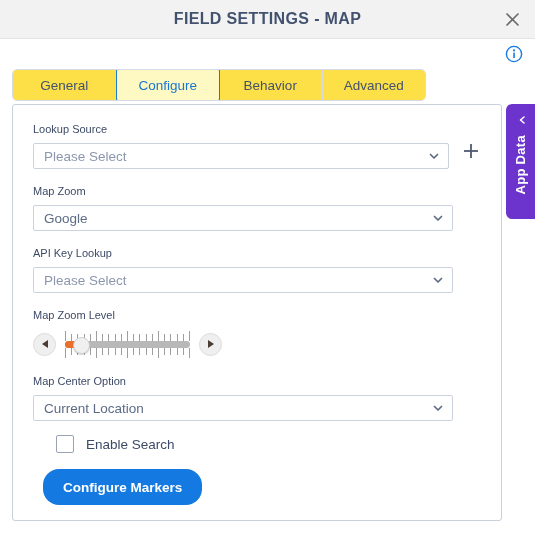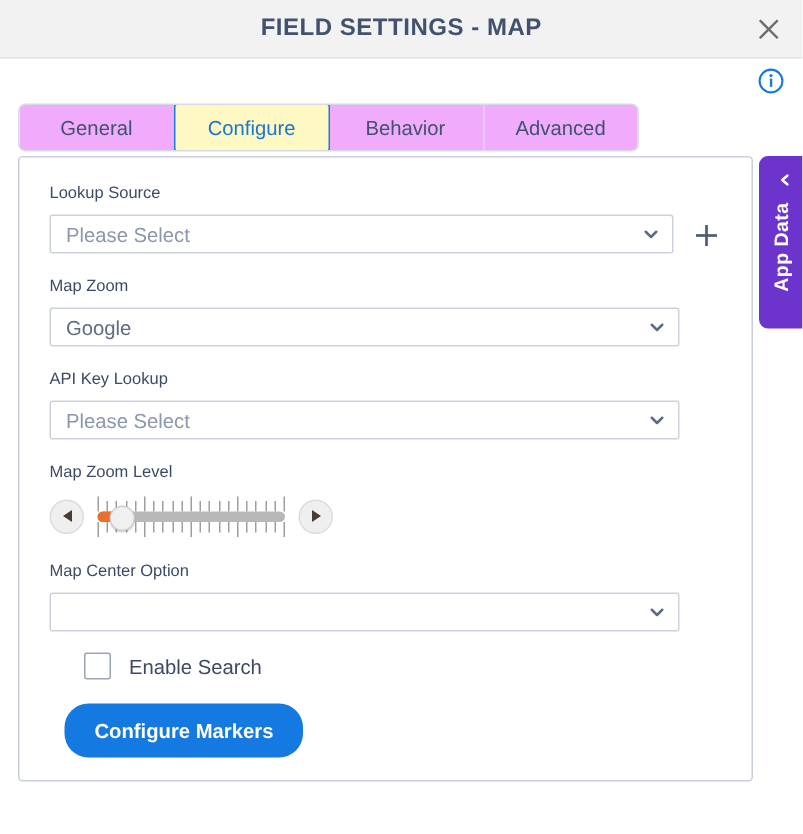--- a/index.html
+++ b/index.html
@@ -71,21 +71,21 @@
     width: 414px;
     box-sizing: border-box;
   }
   .tab {
     flex: 1 1 0;
     display: flex;
     align-items: center;
     justify-content: center;
     font-size: 13.5px;
     color: #42526e;
-    background: #f0abfc;
+    background: #fde047;
     border-right: 1px solid #d6dbe3;
     cursor: pointer;
     box-sizing: border-box;
   }
   .tab:last-child { border-right: none; }
   .tab.active {
     background: #fef9c3;
     color: #1976d2;
     border: 1px solid #1a7fd4;
     margin: -1px -1px -1px -1px;
@@ -110,21 +110,21 @@
 
   .field-label {
     font-size: 11px;
     color: #3d4a66;
     margin-bottom: 5px;
     line-height: 17px;
   }
 
   .select-row {
     display: flex;
-    align-items: flex-end;
+    align-items: flex-start;
     margin-bottom: 14px;
   }
   .select-box {
     position: relative;
     width: 420px;
     height: 26px;
     border: 1px solid #ccd2dd;
     border-radius: 2px;
     box-sizing: border-box;
     background: #fff;
@@ -439,20 +439,21 @@
     </div>
     <div class="step-btn">
       <span class="tri right"></span>
     </div>
   </div>
 
   
   <div class="field-label">Map Center Option</div>
   <div class="select-row">
     <div class="select-box">
+      <span class="select-text filled">Current Location</span>
       <span class="chevron">
         <svg width="12" height="12" viewBox="0 0 12 12">
           <polyline points="2.5,4.5 6,8 9.5,4.5" fill="none" stroke="#5d6b85" stroke-width="1.7" stroke-linecap="round" stroke-linejoin="round"></polyline>
         </svg>
       </span>
     </div>
   </div>
 
   
   <div class="check-row">

